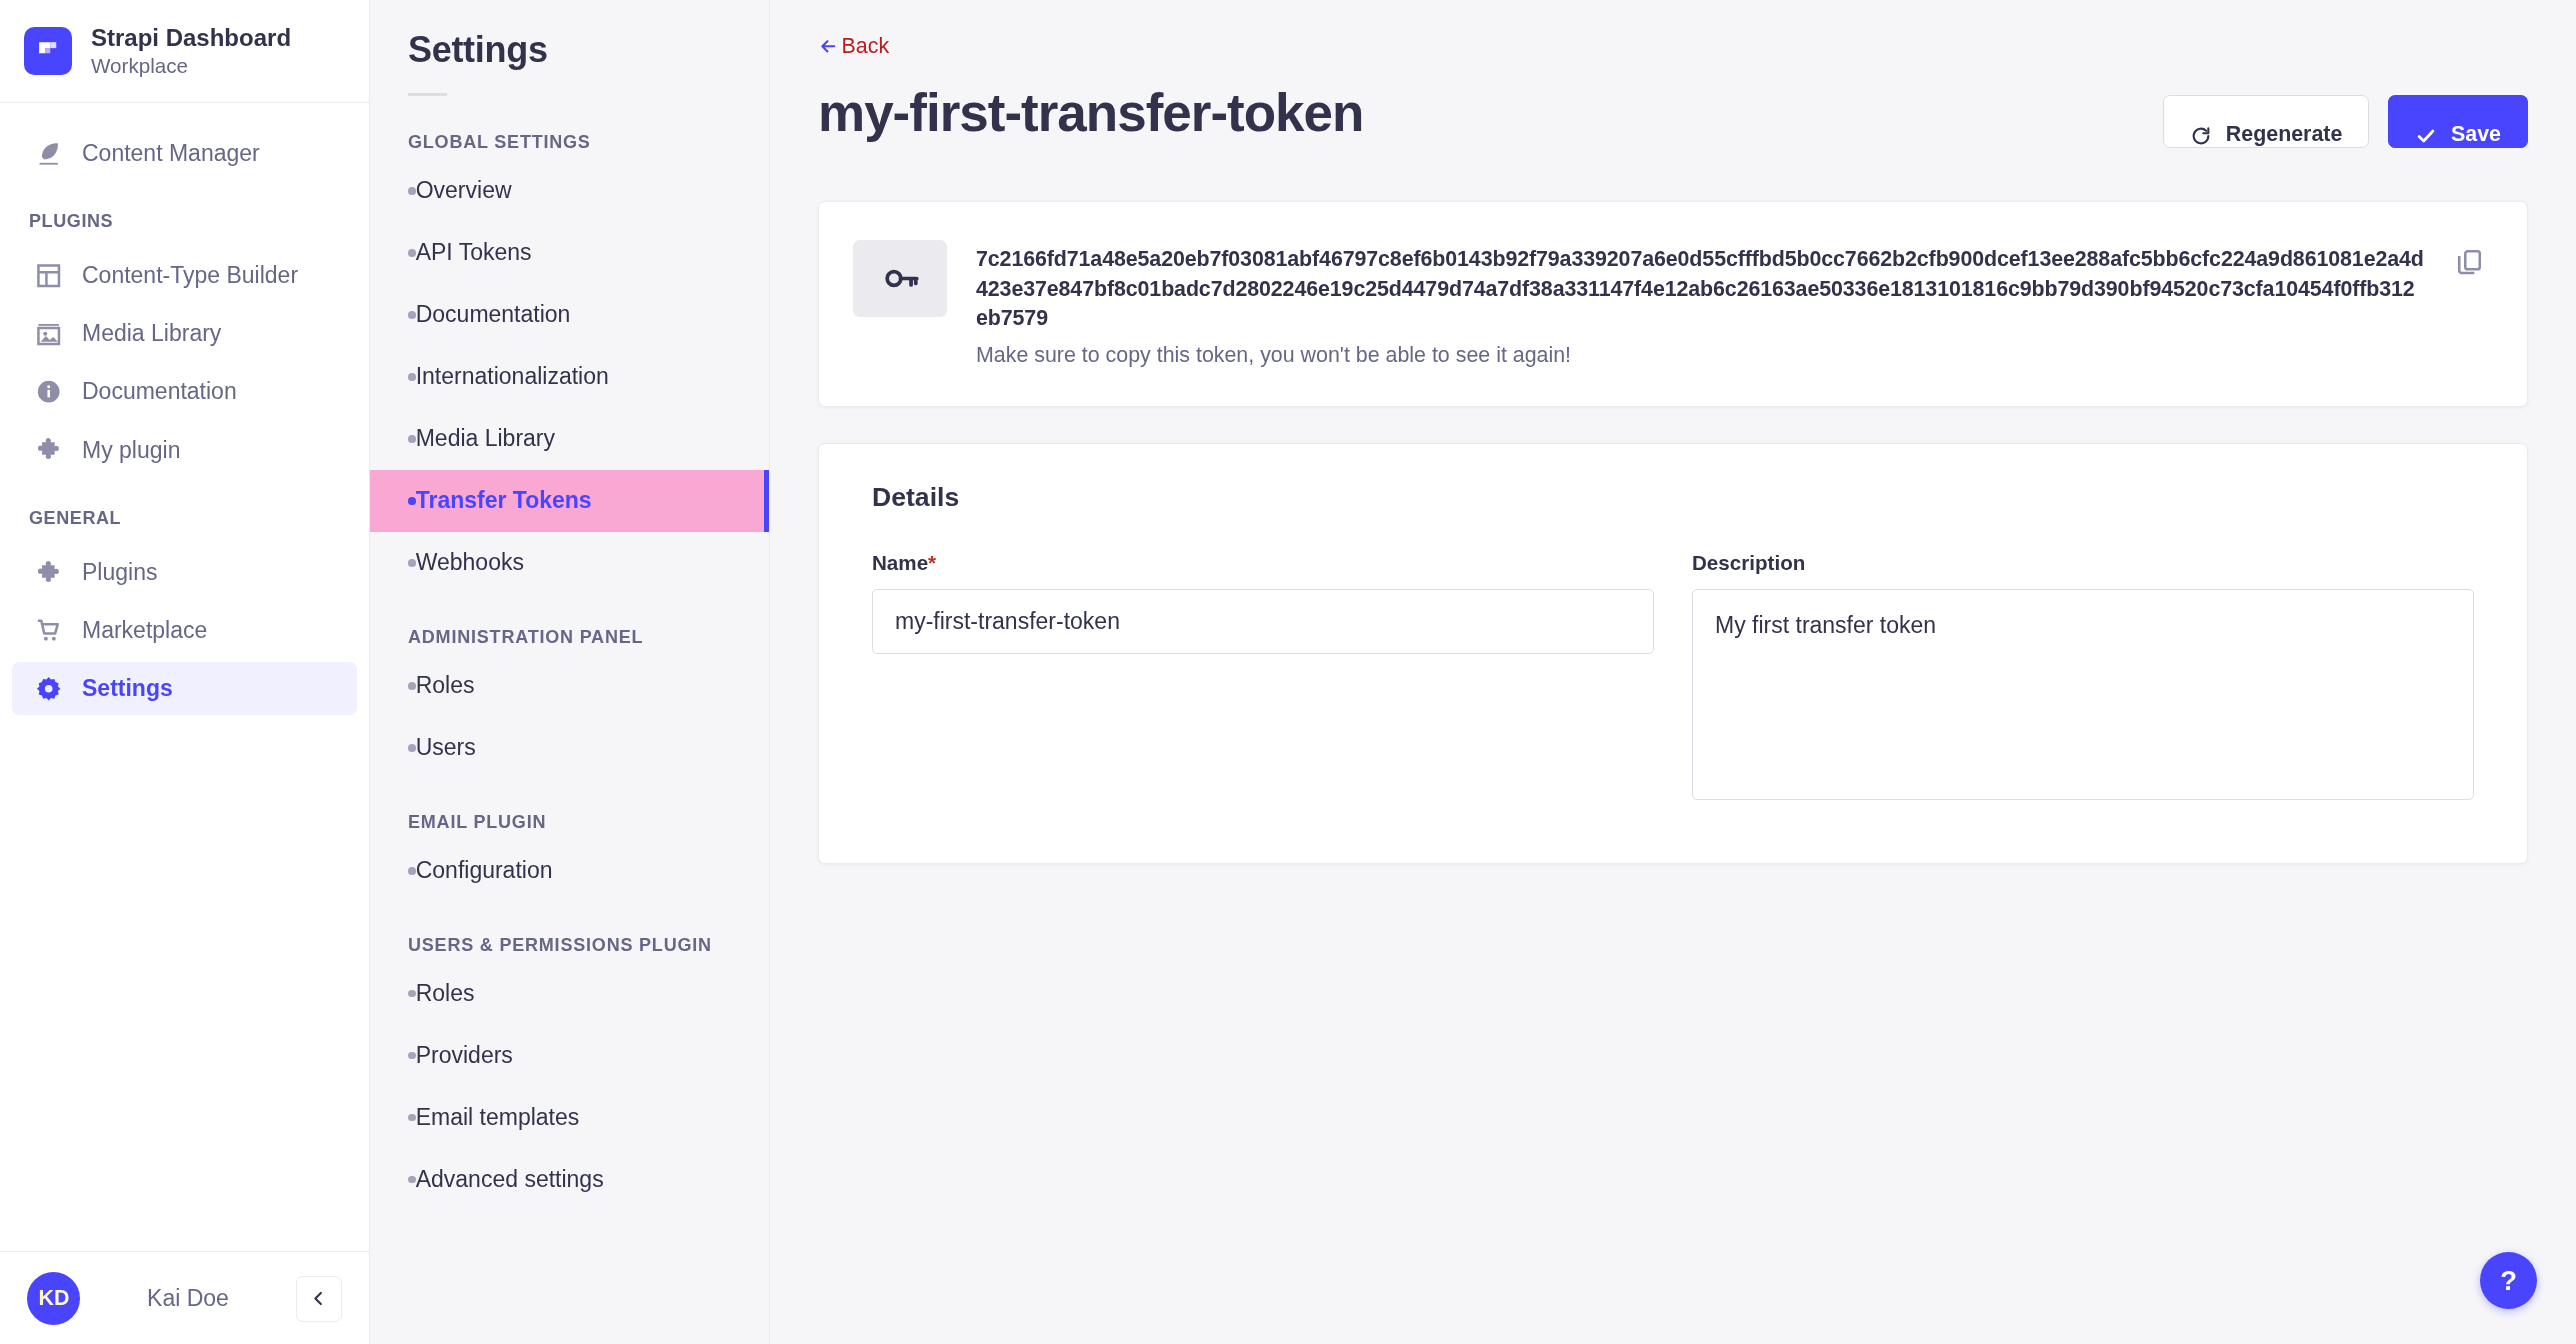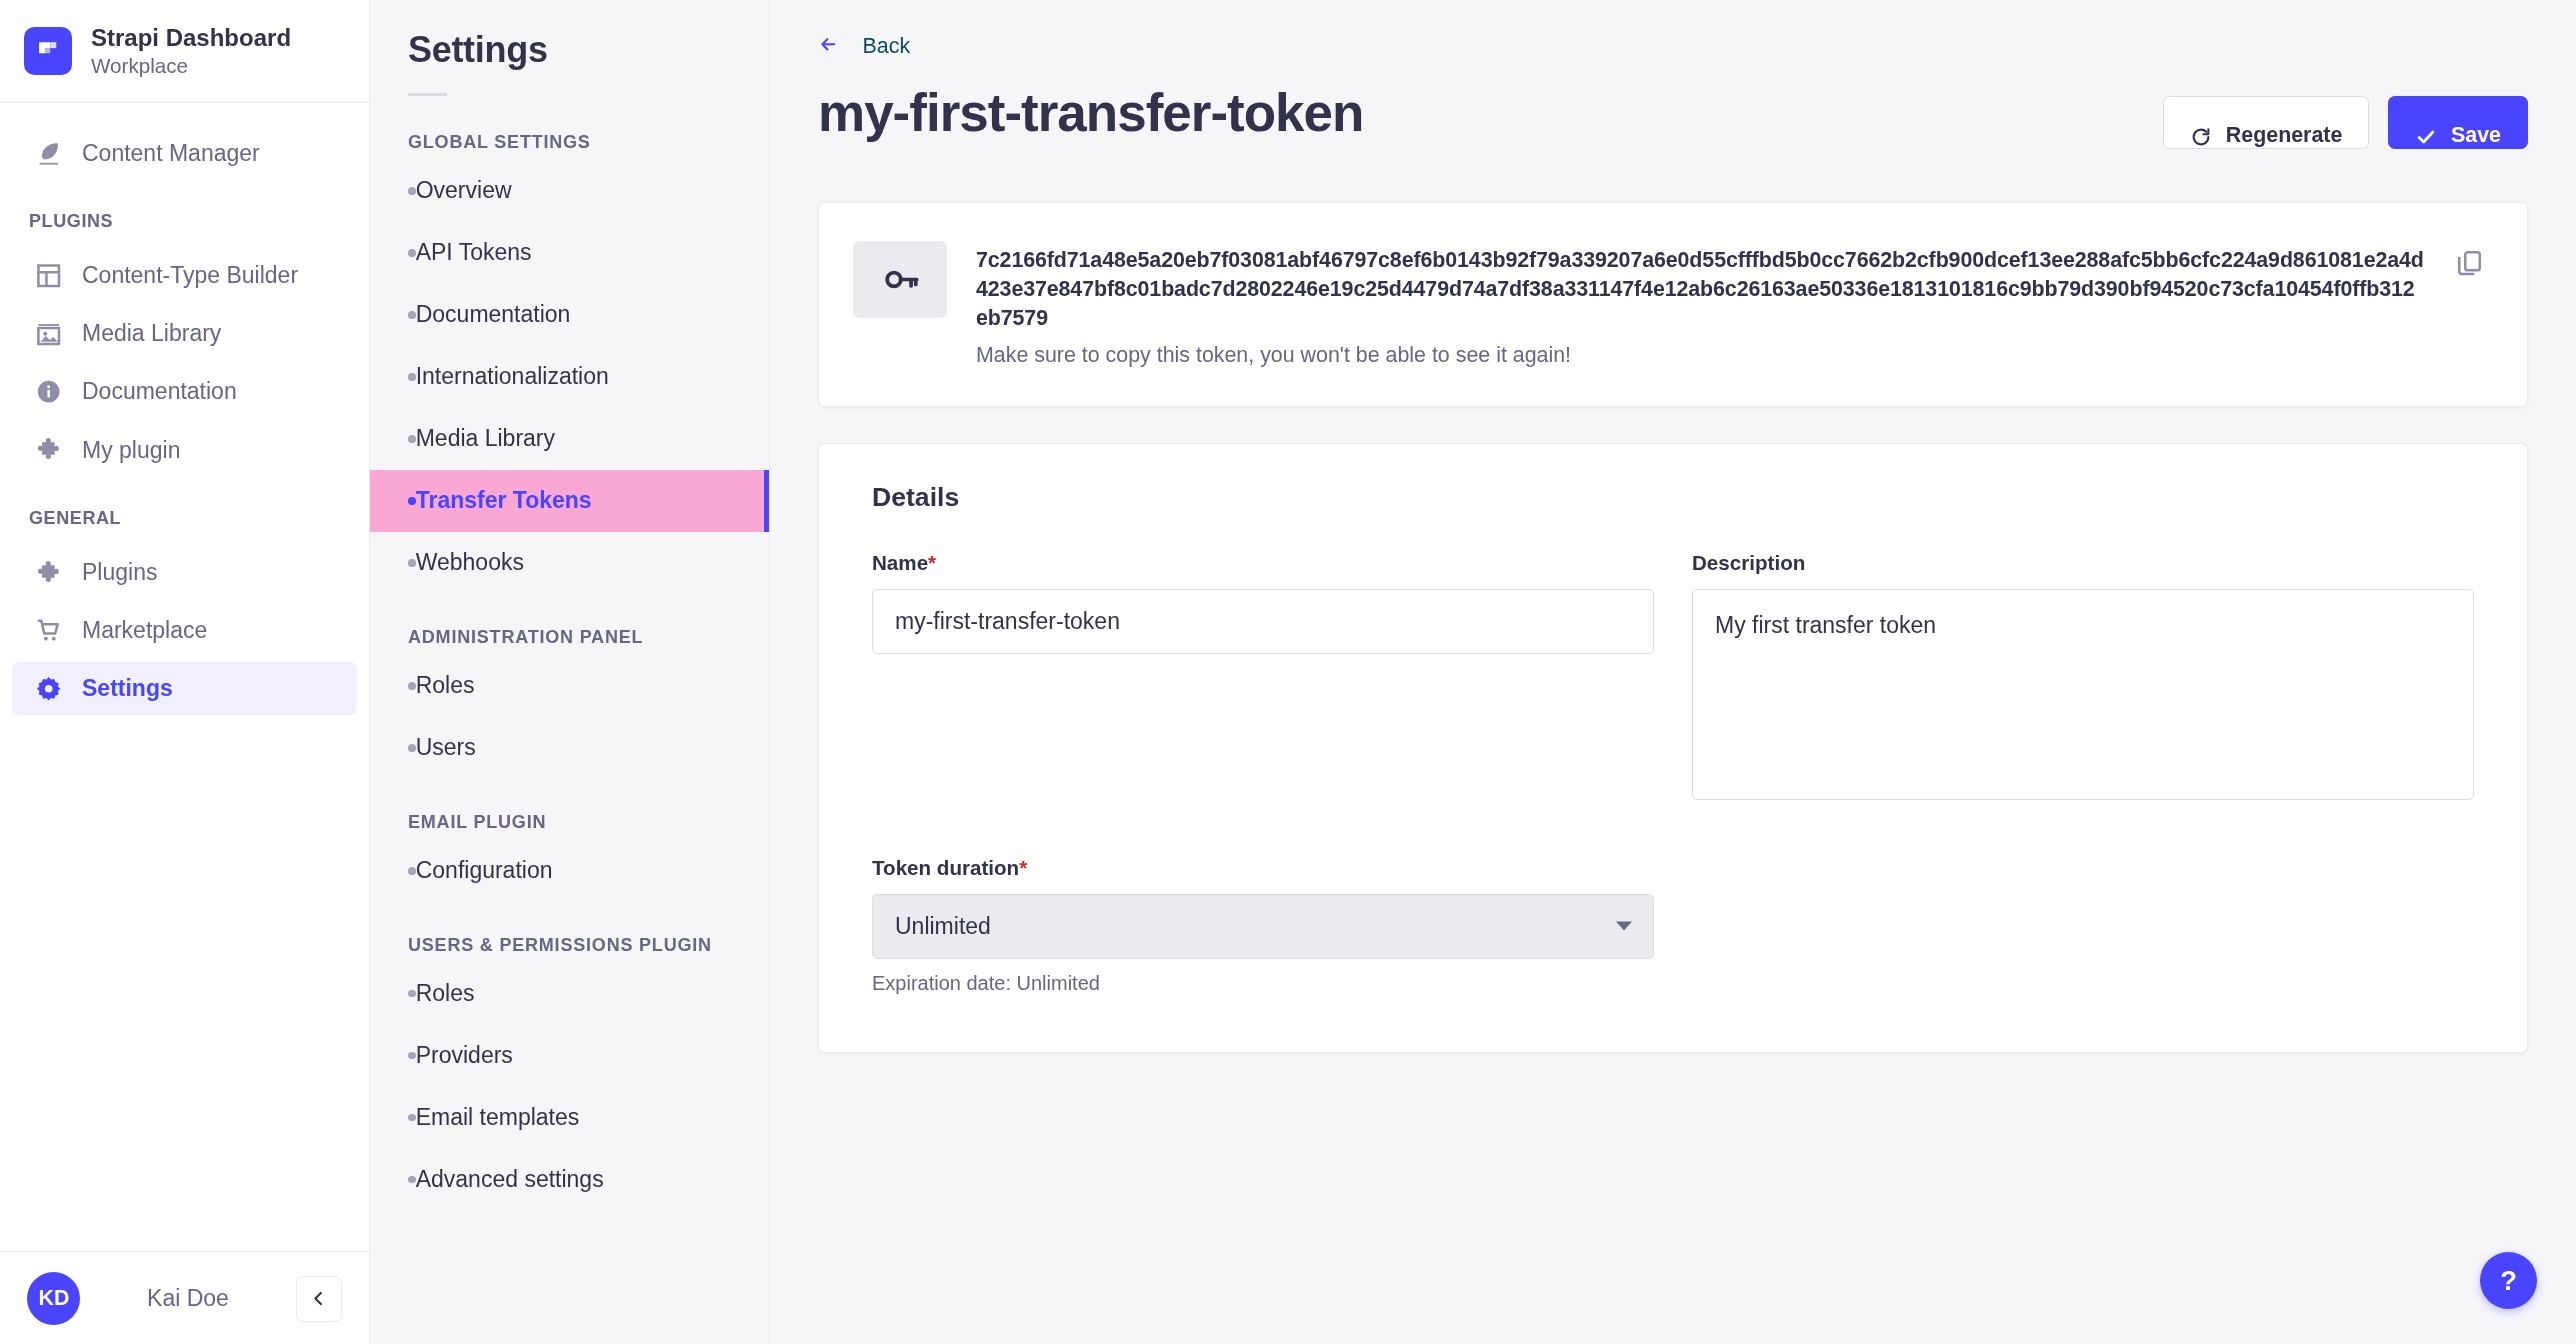--- a/index.html
+++ b/index.html
@@ -97,22 +97,22 @@
   }
 
   
   .main {
     flex: 1 1 auto; height: 1345px; background: #f6f6f9;
     overflow: hidden; position: relative;
   }
   .content-pad { padding: 34px 48px 0 48px; }
 
   .back-link {
-    display: inline-flex; gap: 24px;
-    color: #0c4a6e; font-size: 21.4px; cursor: pointer; margin-bottom: 26px;
+    display: inline-flex; align-items: center; gap: 3px;
+    color: #b91c1c; font-size: 21.4px; cursor: pointer; margin-bottom: 26px;
   }
   .back-link svg { width: 20.6px; height: 20.6px; stroke: #4945ff; fill: none; stroke-width: 2.4; }
 
   .page-head { display: flex; align-items: flex-start; justify-content: space-between; }
   .page-title { font-size: 53px; font-weight: bold; color: #32324d; letter-spacing: -1px; line-height: 1.05; }
   .head-actions { display: flex; gap: 19px; padding-top: 10.3px; }
 
   .btn {
     display: inline-flex; align-items: flex-end; gap: 13.7px;
     height: 53px; padding: 0 26px; border-radius: 6.9px;
@@ -434,32 +434,19 @@
           </label>
           <input class="input" type="text" value="my-first-transfer-token" style="">
         </div>
 
         <div class="form-col">
           <label class="field-label">Description</label>
           <textarea class="textarea" style="">My first transfer token</textarea>
         </div>
       </div>
 
-      <div class="duration-row">
-        <div class="form-col">
-          <label class="field-label">
-            <span>Token duration</span><span class="req">*</span>
-          </label>
-          <div class="select-wrap">
-            <div class="select">Unlimited</div>
-            <span class="select-caret"></span>
-          </div>
-          <div class="hint">Expiration date: Unlimited</div>
-        </div>
-        <div class="form-col"></div>
-      </div>
     </section>
 
   </div>
 
   <div class="help-btn">?</div>
 </main>
 
 
 </body></html>

